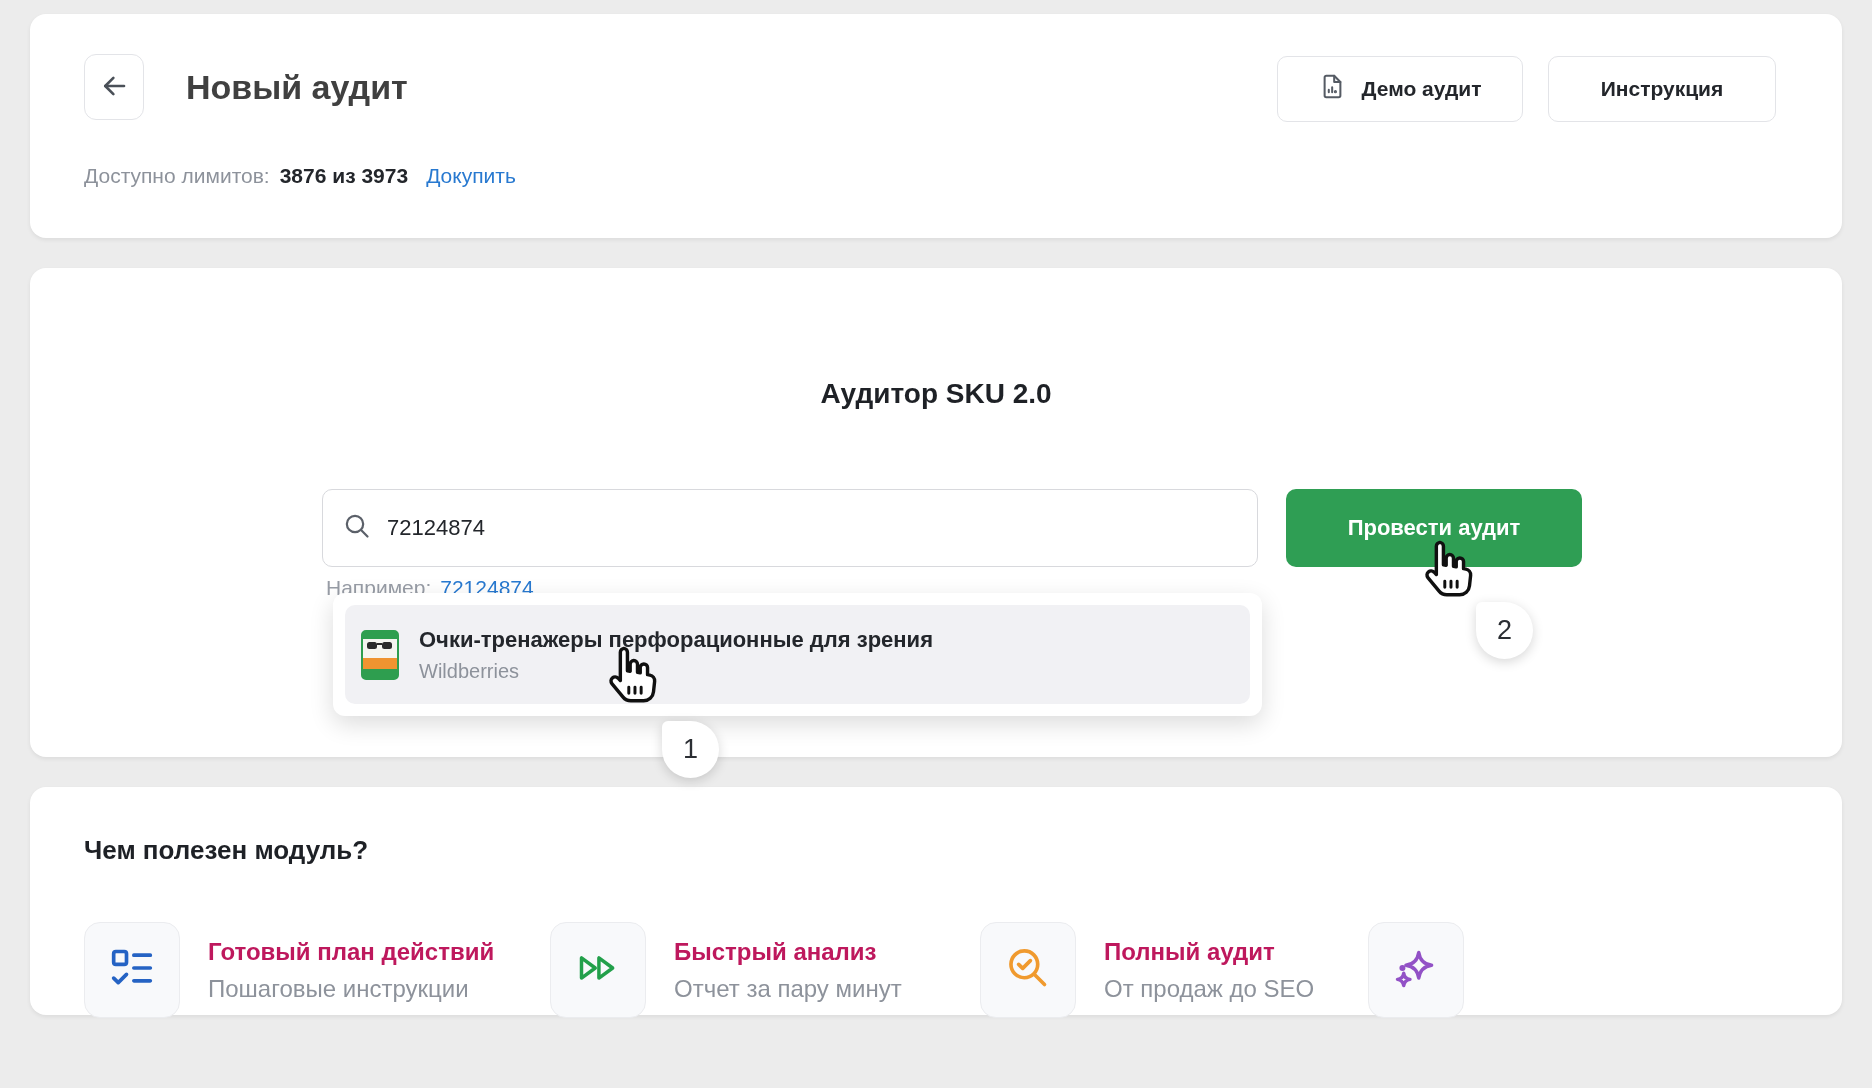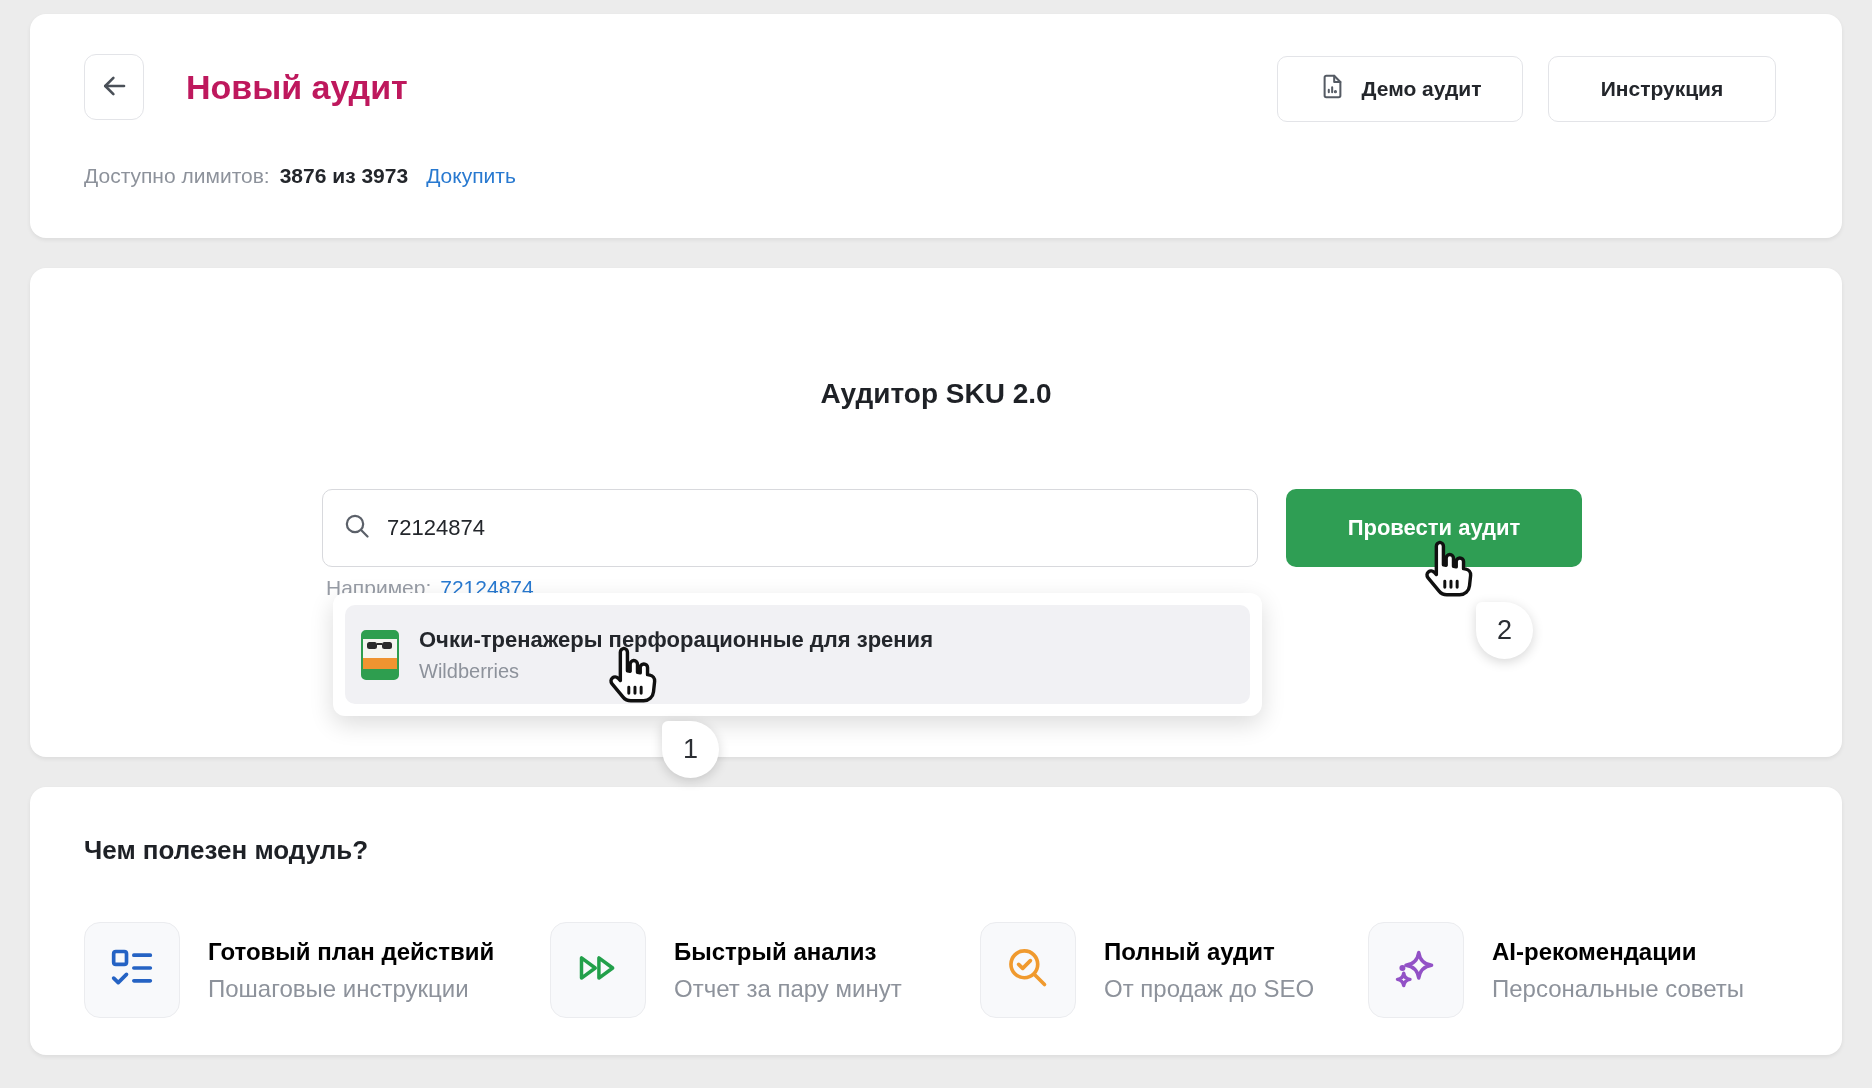--- a/index.html
+++ b/index.html
@@ -13,34 +13,34 @@
   }
   .card {
     position:absolute;
     left:30px; width:1812px;
     background:#ffffff;
     border-radius:16px;
     box-shadow:0 2px 4px rgba(0,0,0,.07);
   }
   #card-header { top:14px; height:224px; }
   #card-audit  { top:268px; height:489px; }
-  #card-benefits { top:787px; height:268px; }
+  #card-benefits { top:787px; height:228px; }
 
   
   .back-btn {
     position:absolute; left:54px; top:40px;
     width:60px; height:66px;
     border:1.5px solid #e3e4e8; border-radius:12px;
     background:#fff; display:flex; align-items:center; justify-content:center;
     cursor:pointer;
   }
   .page-title {
     position:absolute; left:156px; top:40px; height:66px;
     display:flex; align-items:center;
-    font-size:34px; font-weight:bold; color:#be185d;
+    font-size:34px; font-weight:bold; color:#404040;
   }
   .limits-row {
     position:absolute; left:54px; top:150px;
     display:flex; align-items:baseline; gap:10px;
     font-size:21px;
   }
   .limits-label { color:#8d929b; }
   .limits-value { color:#23262b; font-weight:bold; }
   .buy-link { color:#2879d0; margin-left:8px; cursor:pointer; }
   .hdr-btn {
@@ -126,21 +126,21 @@
     display:flex; align-items:center; gap:28px;
   }
   #feature-0 { left:54px; } #feature-1 { left:520px; }
   #feature-2 { left:950px; } #feature-3 { left:1338px; }
   .feature-tile {
     width:96px; height:96px; flex:0 0 auto;
     background:#f8f9fb; border:1.5px solid #ebecef; border-radius:16px;
     display:flex; align-items:center; justify-content:center;
   }
   .feature-texts { display:flex; flex-direction:column; gap:9px; }
-  .feature-title { font-size:24px; font-weight:bold; color:#000000; white-space:nowrap; }
+  .feature-title { font-size:24px; font-weight:bold; color:#be185d; white-space:nowrap; }
   .feature-subtitle { font-size:24px; color:#8d929b; white-space:nowrap; }
 
   .icon-blue   { color:#2563c4; }
   .icon-green  { color:#22a04a; }
   .icon-orange { color:#f09a2e; }
   .icon-purple { color:#9251c6; }
   .icon-gray   { color:#555b64; }
 </style>
 </head>
 <body>
@@ -268,24 +268,20 @@
   <div class="feature" id="feature-3">
     <div class="feature-tile">
       <span class="icon-purple">
         <svg width="44" height="44" viewBox="0 0 24 24" fill="none" stroke="currentColor" stroke-width="1.9" stroke-linejoin="round">
           <path d="M13.5 3.5c.6 4.2 2.8 6.4 7 7-4.2.6-6.4 2.8-7 7-.6-4.2-2.8-6.4-7-7 4.2-.6 6.4-2.8 7-7z"></path>
           <path d="M5.3 14.8c.3 2.1 1.4 3.2 3.4 3.4-2 .3-3.1 1.4-3.4 3.4-.3-2-1.4-3.1-3.4-3.4 2-.2 3.1-1.3 3.4-3.4z"></path>
           <circle cx="4.6" cy="12" r="0.7" fill="currentColor"></circle>
         </svg>
       </span>
     </div>
-    <div class="feature-texts">
-      <span class="feature-title">AI-рекомендации</span>
-      <span class="feature-subtitle">Персональные советы</span>
-    </div>
   </div>
 </section>
 
 <div class="step-badge" id="badge-1">1</div>
 <div class="step-badge" id="badge-2">2</div>
 
 <div class="cursor" id="cursor-suggestion">
   <svg width="64" height="64" viewBox="0 0 28 28">
     <path d="M10.3 2.8c.9 0 1.7.74 1.7 1.66v8.1l1.2.22v-3.1c0-.86.7-1.56 1.6-1.56.9 0 1.6.7 1.6 1.56v3.6l1.2.22v-2.3c0-.86.7-1.56 1.6-1.56.9 0 1.6.7 1.6 1.56v3.1l1 .18c1.3.24 2.2 1.4 2.1 2.72l-.5 4.6c-.2 2.2-2.1 3.9-4.3 3.9h-5.6c-1.3 0-2.6-.6-3.4-1.6l-4.9-5.9c-.6-.74-.5-1.8.2-2.44.7-.6 1.8-.6 2.5.06l1 1V4.46c0-.92.8-1.66 1.7-1.66z" fill="#fff" stroke="#101010" stroke-width="1.5" stroke-linejoin="round"></path>
     <path d="M12.6 19.8v2.6M15.3 19.8v2.6M18 19.8v2.6" stroke="#101010" stroke-width="1.3" stroke-linecap="round"></path>

